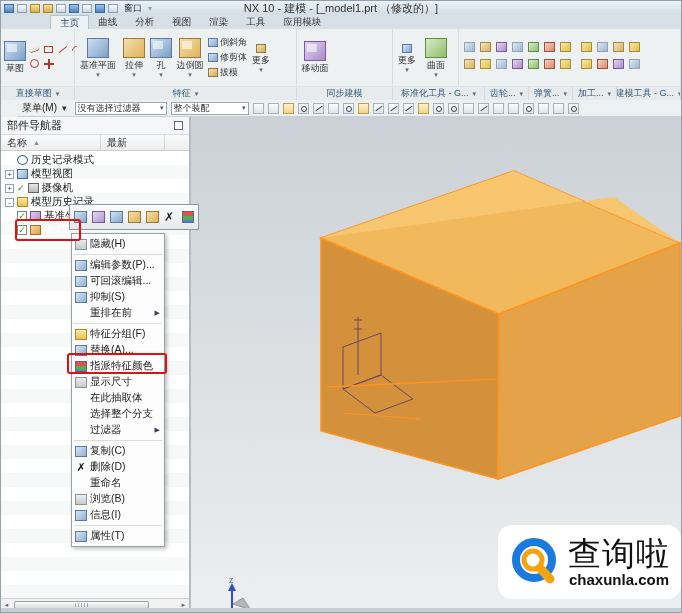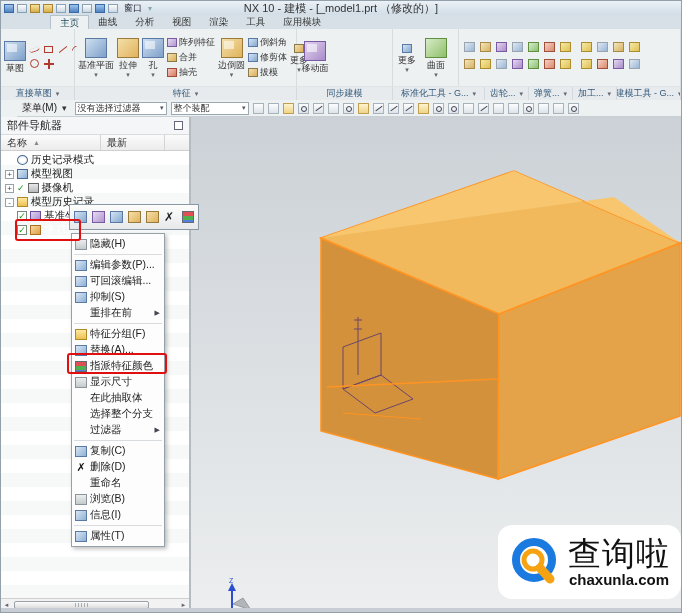--- a/index.html
+++ b/index.html
@@ -220,34 +220,20 @@
       <div class="bigbtn" style="width:26px">
         <span class="bicon"></span>
         <span class="lbl">拉伸</span>
         <span class="dd">▾</span>
       </div>
       <div class="bigbtn" style="width:22px">
         <span class="bicon blue cube"></span>
         <span class="lbl">孔</span>
         <span class="dd">▾</span>
       </div>
-      <div class="stack">
-        <span class="smallbtn">
-            <span class="sicon purple"></span>
-            <span>阵列特征</span>
-          </span>
-        <span class="smallbtn">
-            <span class="sicon"></span>
-            <span>合并</span>
-          </span>
-        <span class="smallbtn">
-            <span class="sicon red"></span>
-            <span>抽壳</span>
-          </span>
-      </div>
       <div class="bigbtn" style="width:30px">
         <span class="bicon cube"></span>
         <span class="lbl">边倒圆</span>
         <span class="dd">▾</span>
       </div>
       <div class="stack">
         <span class="smallbtn">
             <span class="sicon blue"></span>
             <span>倒斜角</span>
           </span>

